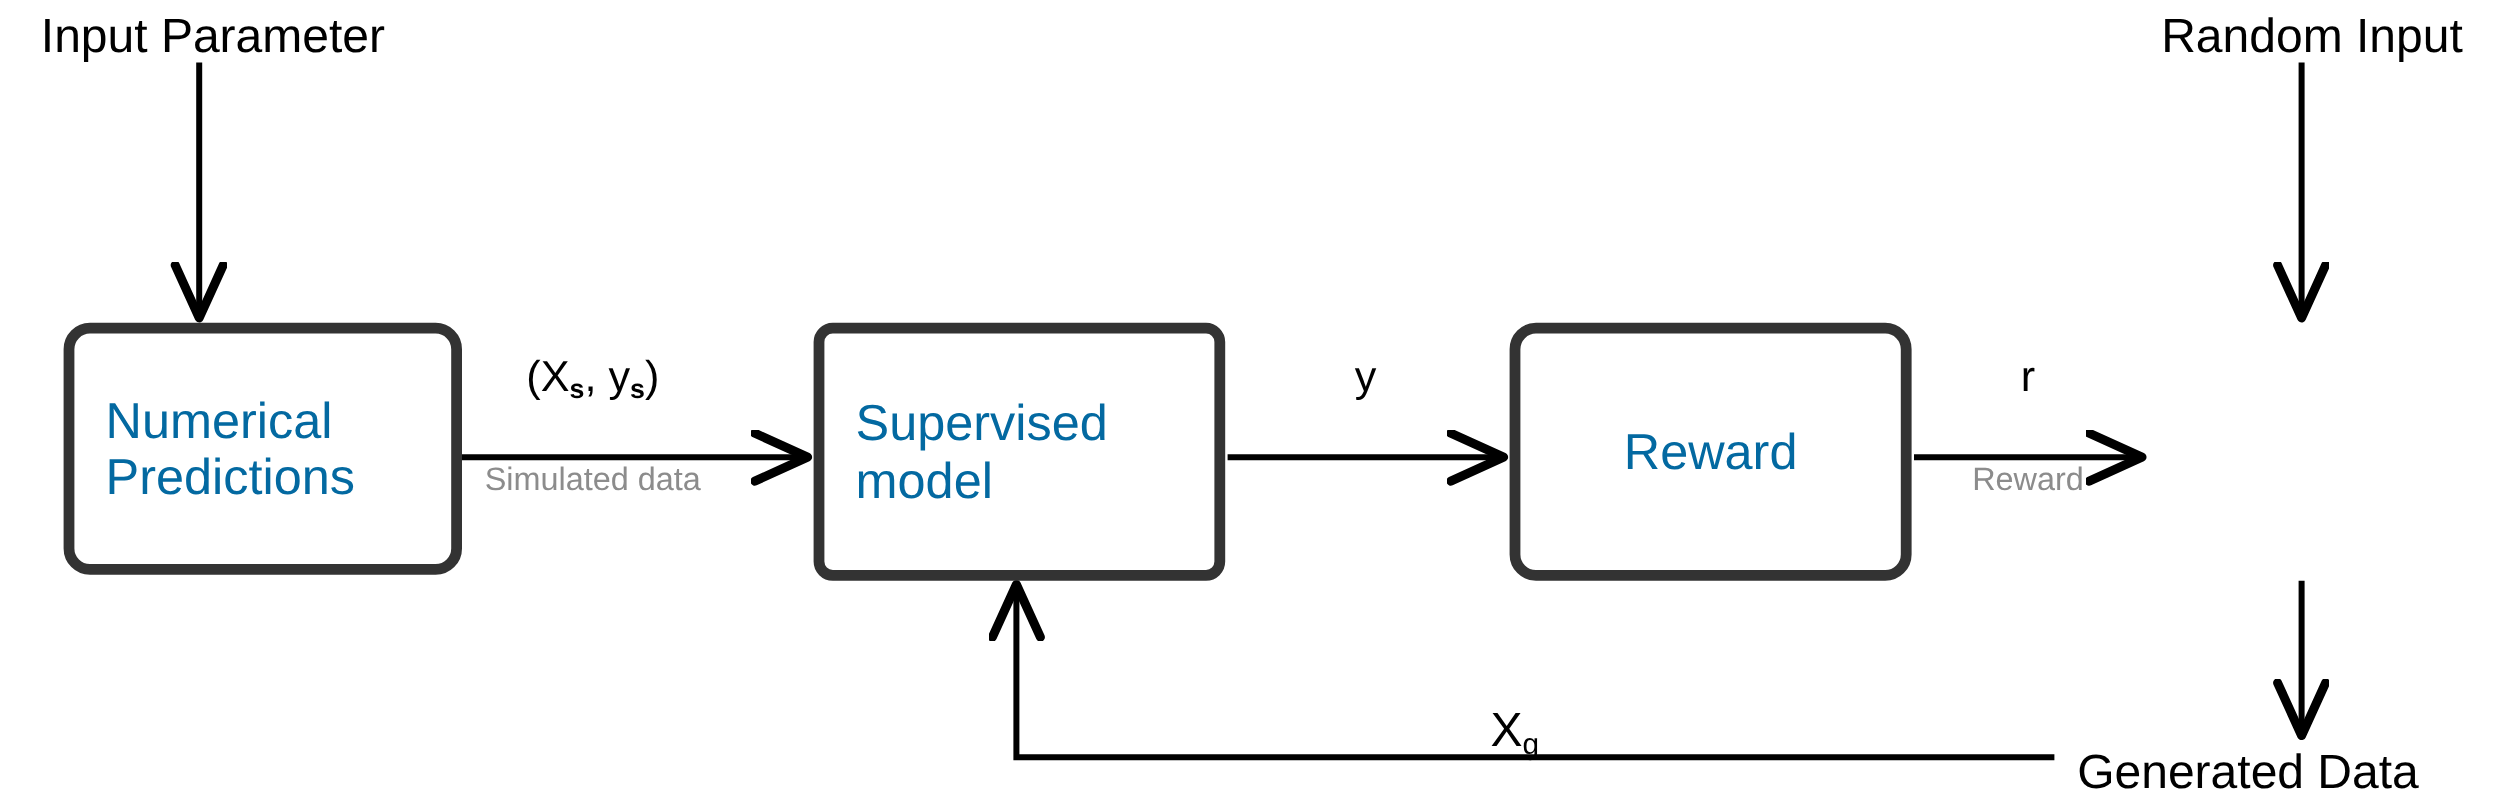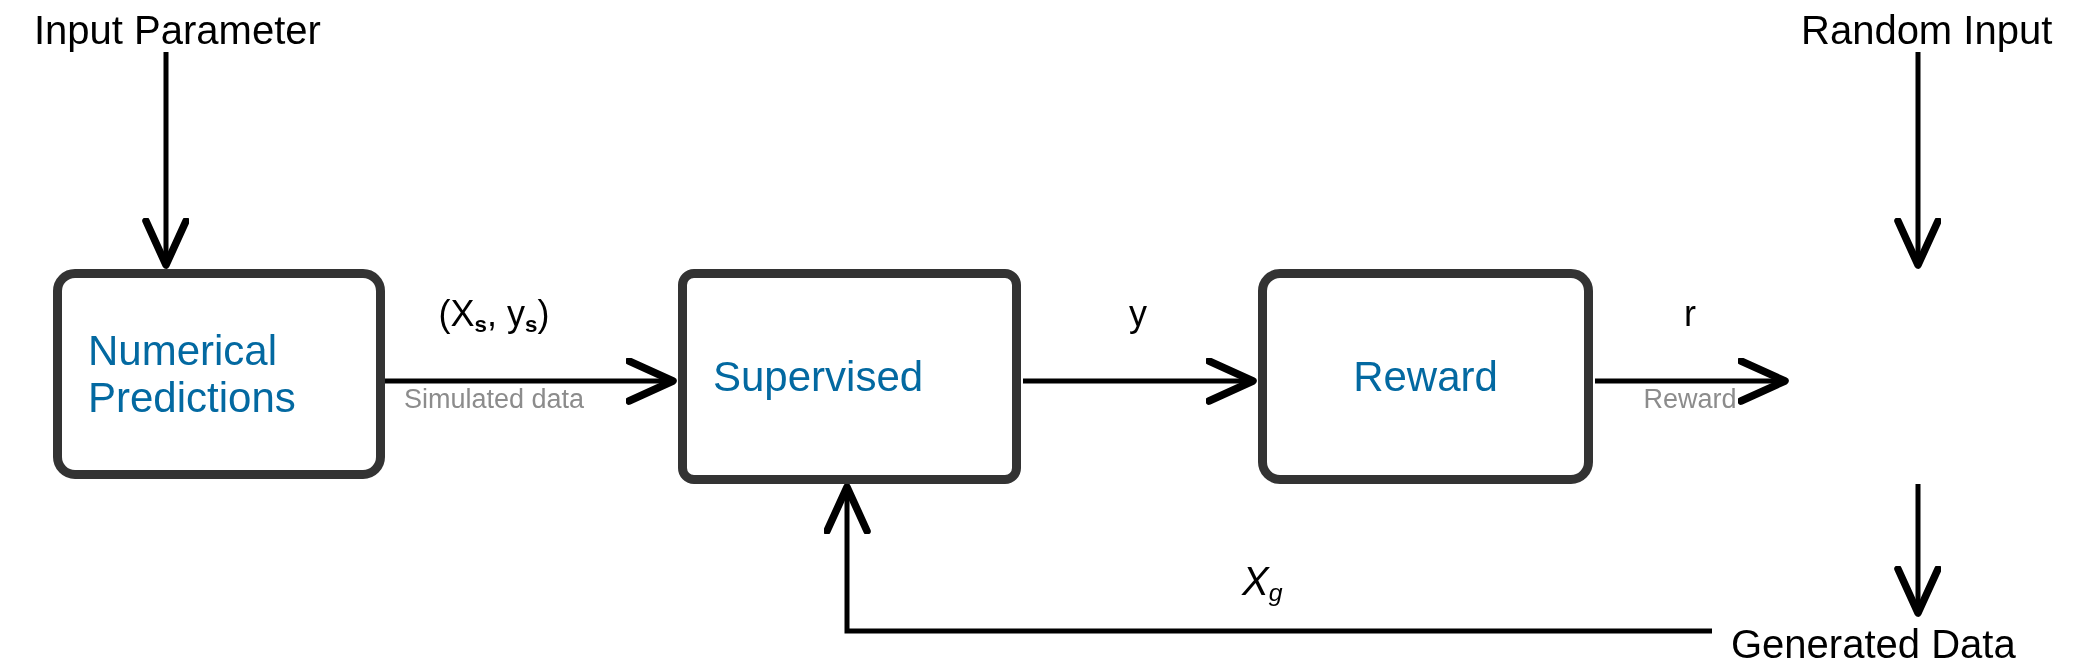--- a/index.html
+++ b/index.html
@@ -125,20 +125,21 @@
 
   <div class="outer-label" style="left:1731px; top:622px;">Generated Data</div>
 
   <div class="node align-left" style="left:53px; top:269px; width:332px; height:210px;">
     <div class="node-line">Numerical</div>
     <div class="node-line">Predictions</div>
   </div>
 
   <div class="node align-left" style="left:678px; top:269px; width:343px; height:215px;border-radius:16px;">
     <div class="node-line">Supervised</div>
+    <div class="node-line">model</div>
   </div>
 
   <div class="node align-center" style="left:1258px; top:269px; width:335px; height:215px;">
     <div class="node-line">Reward</div>
   </div>
 
 
   <div class="edge-label" style="left:394px; top:260px; width:200px;">
     <span class="sym"><span>(X</span><sub>s</sub><span>, y</span><sub>s</sub><span>)</span></span>
     <span class="desc">Simulated data</span>
@@ -146,15 +147,15 @@
 
   <div class="edge-label" style="left:1023px; top:260px; width:230px;">
     <span class="sym">y</span>
   </div>
 
   <div class="edge-label" style="left:1595px; top:260px; width:190px;">
     <span class="sym">r</span>
     <span class="desc">Reward</span>
   </div>
 
-  <div class="solo-label" style="left:1242px; top:559px;font-style:italic;"><span>X</span><sub>g</sub></div>
+  <div class="solo-label" style="left:1242px; top:587px;"><span>X</span><sub>g</sub></div>
 
 </div>
 
 </body></html>

